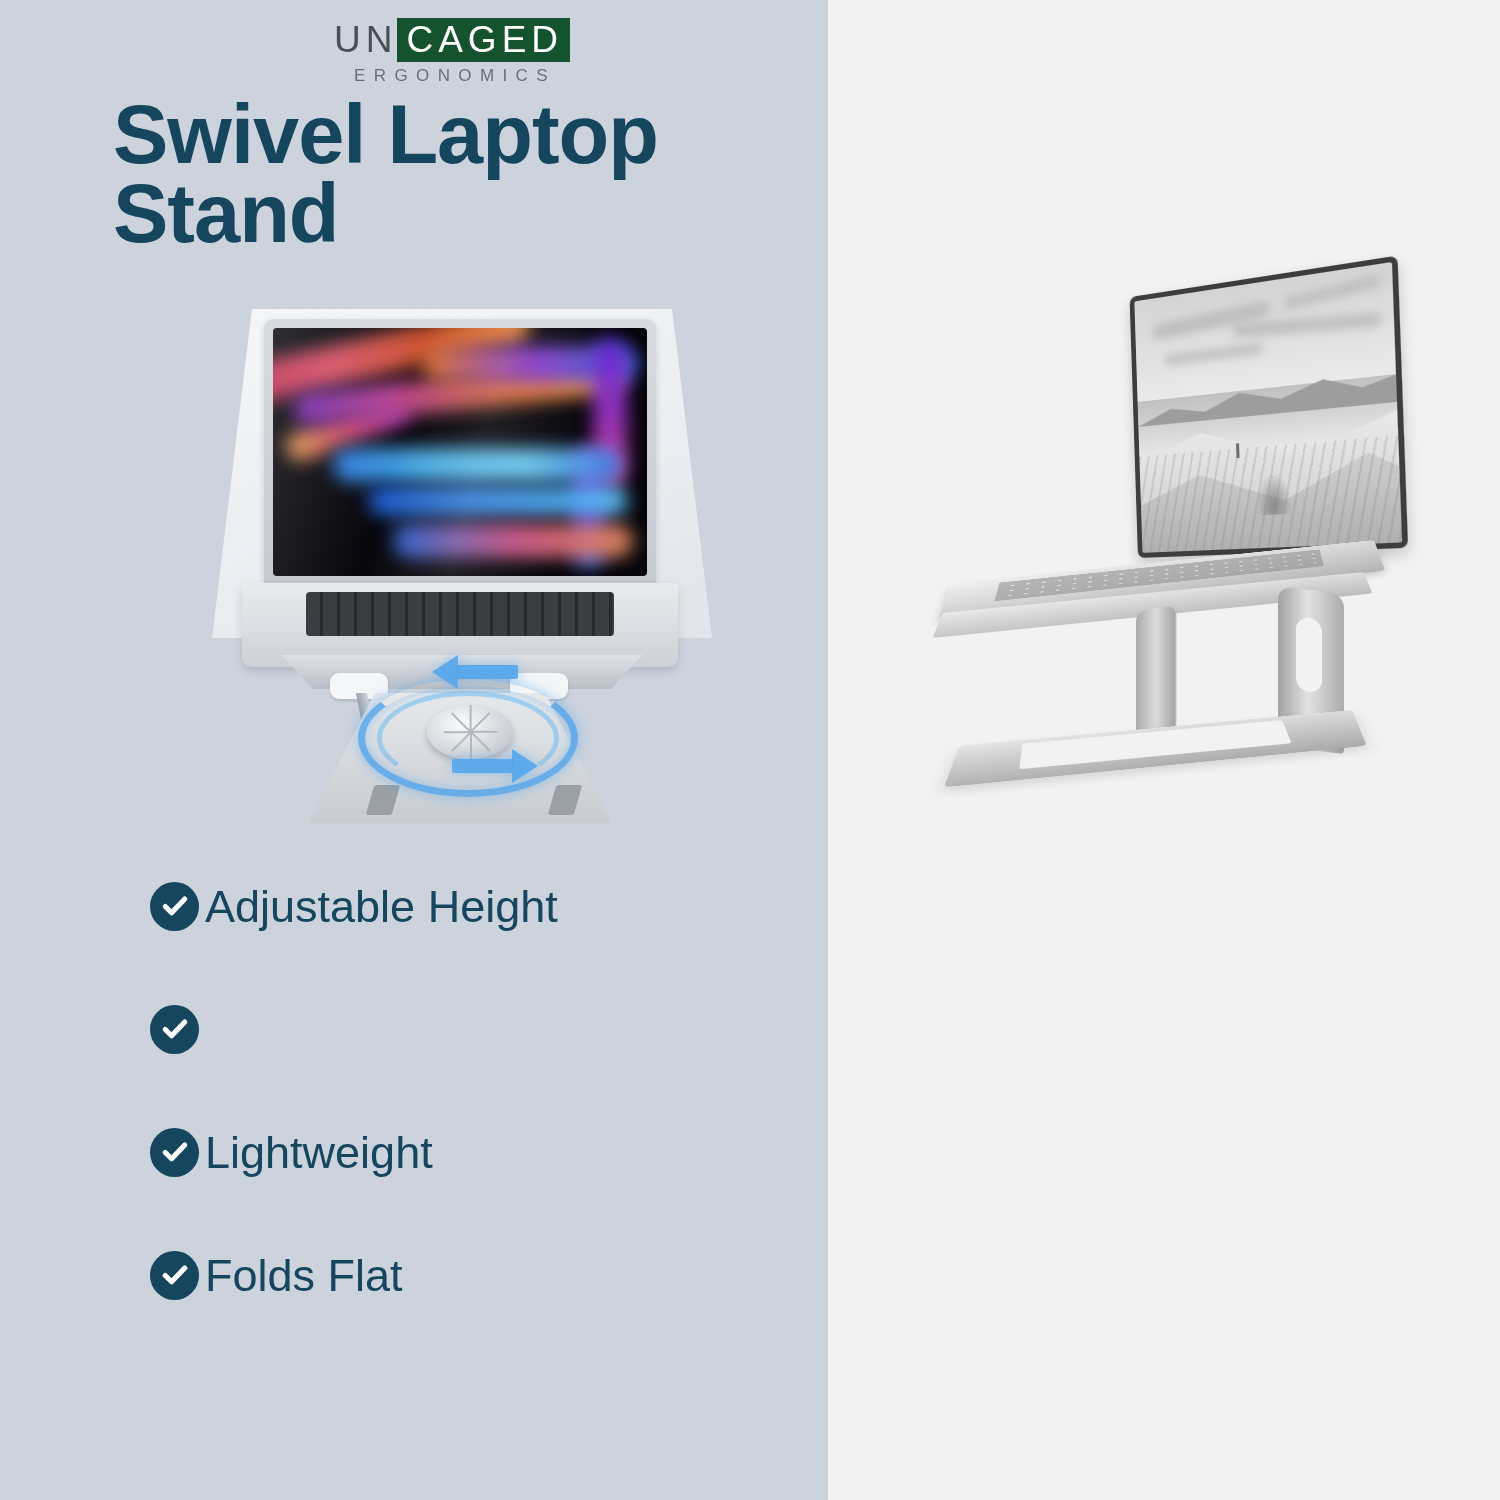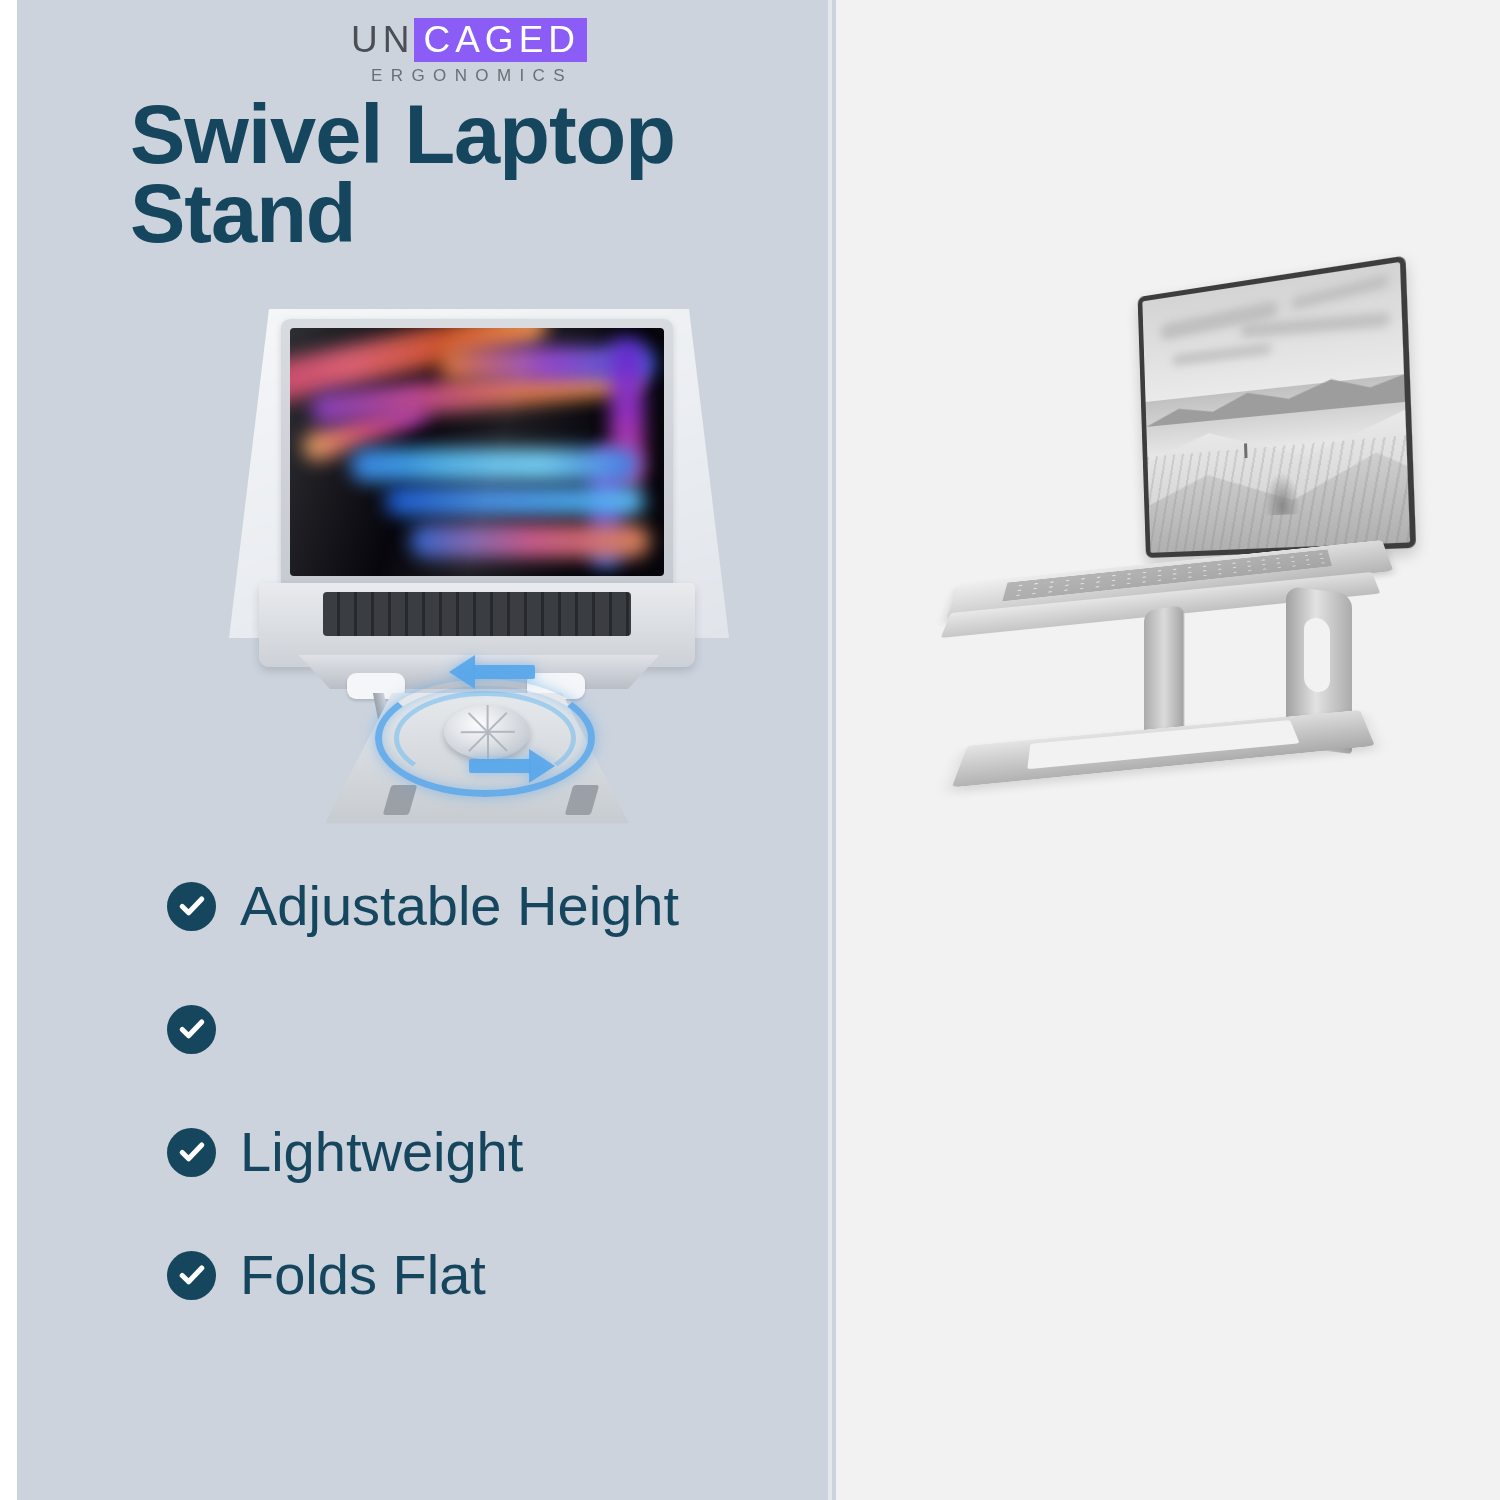--- a/index.html
+++ b/index.html
@@ -3,21 +3,21 @@
 <meta charset="utf-8">
 <style>
   * { margin:0; padding:0; box-sizing:border-box; }
   html,body { width:1500px; height:1500px; }
   body {
     font-family:"Liberation Sans", sans-serif;
     background:#ffffff;
     overflow:hidden;
   }
 
-  .page { position:relative; width:1500px; height:1300px; display:flex;padding-left:17px; }
+  .page { position:relative; width:1500px; height:1300px; display:flex; }
 
   
   .panel-left {
     position:relative;
     width:828px; height:1500px;
     background:#ccd3dd;
   }
   .panel-right {
     position:relative;
     width:672px; height:1500px;
@@ -37,21 +37,21 @@
   .logo-row {
     display:flex; align-items:center;
     height:44px;
   }
   .logo-un {
     font-size:37px; font-weight:400; letter-spacing:5px;
     color:#4b4f55; line-height:44px;
     font-family:"Liberation Sans", sans-serif;
   }
   .logo-caged {
-    background:#8b5cf6; color:#ffffff;
+    background:#14532d; color:#ffffff;
     font-size:37px; font-weight:400; letter-spacing:5px;
     line-height:44px; padding:0 7px 0 9px;
     height:44px; display:inline-block;
   }
   .logo-sub {
     margin-top:4px;
     font-size:17px; letter-spacing:8.4px;
     color:#6b6f75; text-align:center;
     width:238px; padding-left:4px;
   }
@@ -340,22 +340,22 @@
   .badge {
     flex:0 0 auto; border-radius:50%;
     display:flex; align-items:center; justify-content:center;
   }
   .badge-check {
     width:49px; height:49px; background:#15465e;
   }
   .badge-check svg { width:30px; height:30px; display:block; }
 
   .row-label {
-    margin-left:24px;
-    font-size:56px; font-weight:400;
+    margin-left:6px;
+    font-size:45px; font-weight:400;
     line-height:1;
     white-space:nowrap;
   }
   .label-pro  { color:#15465e; }
 </style>
 </head>
 <body>
 
 <div class="page">
 

